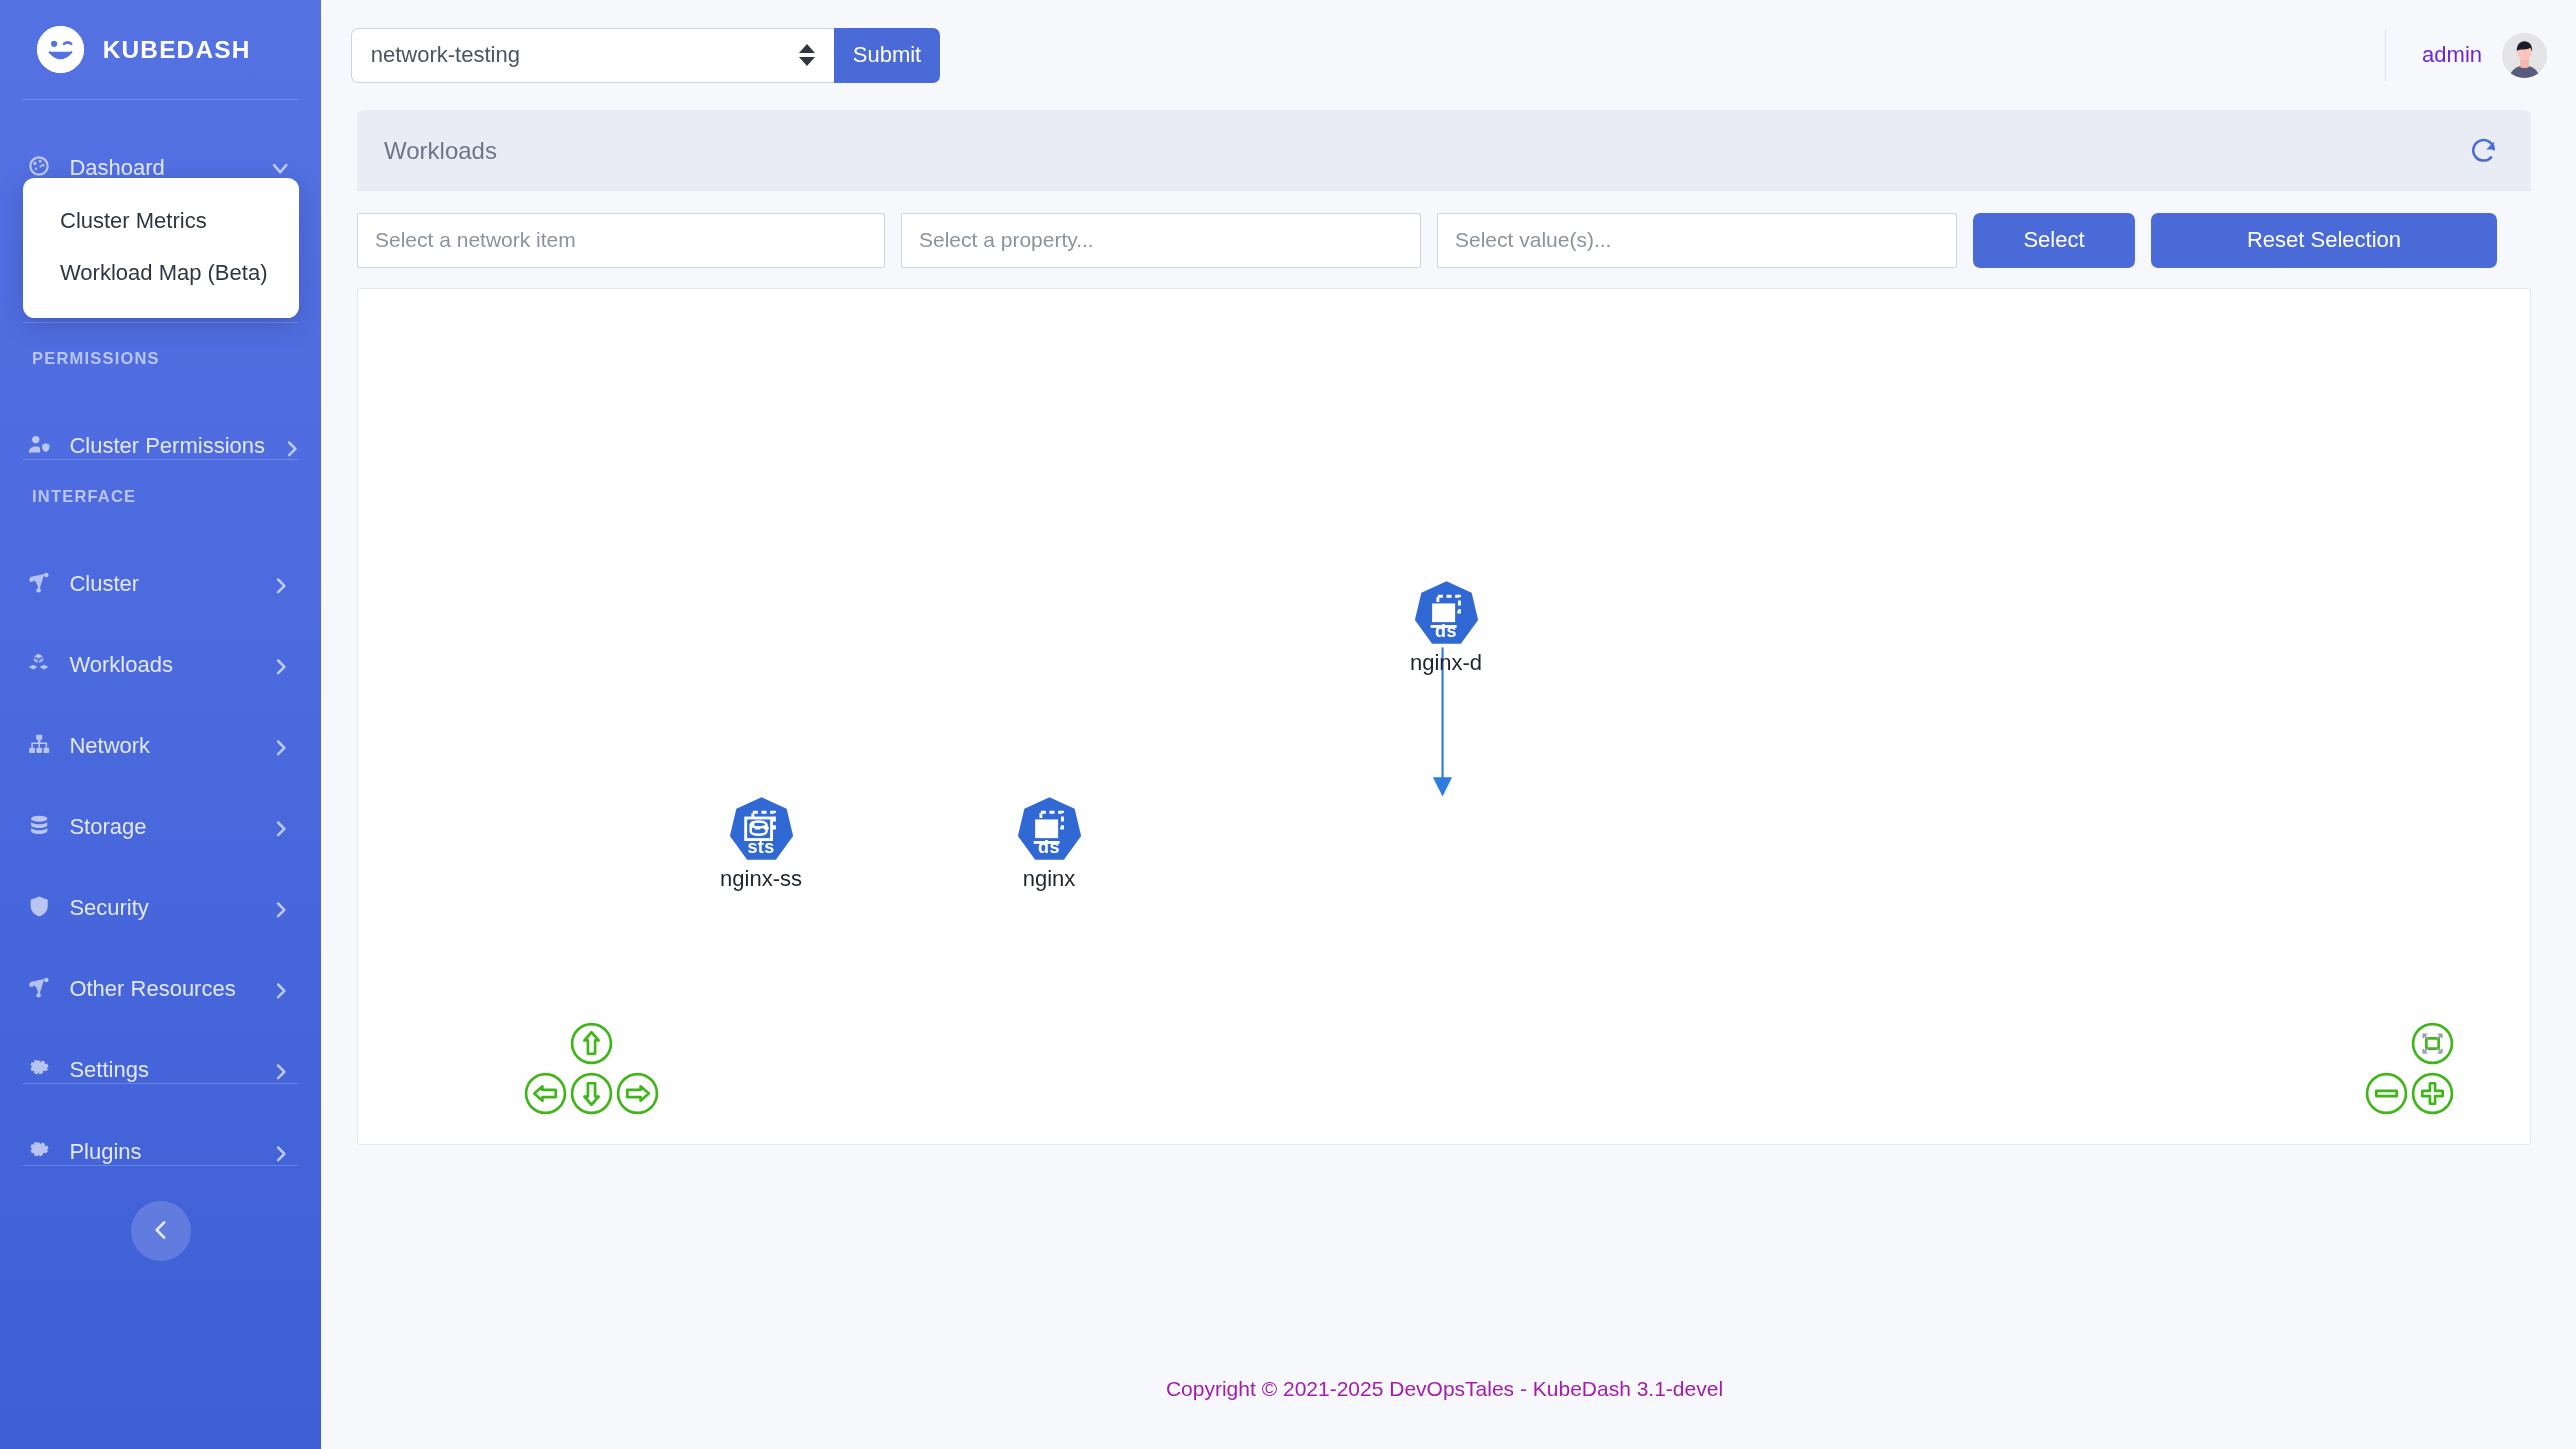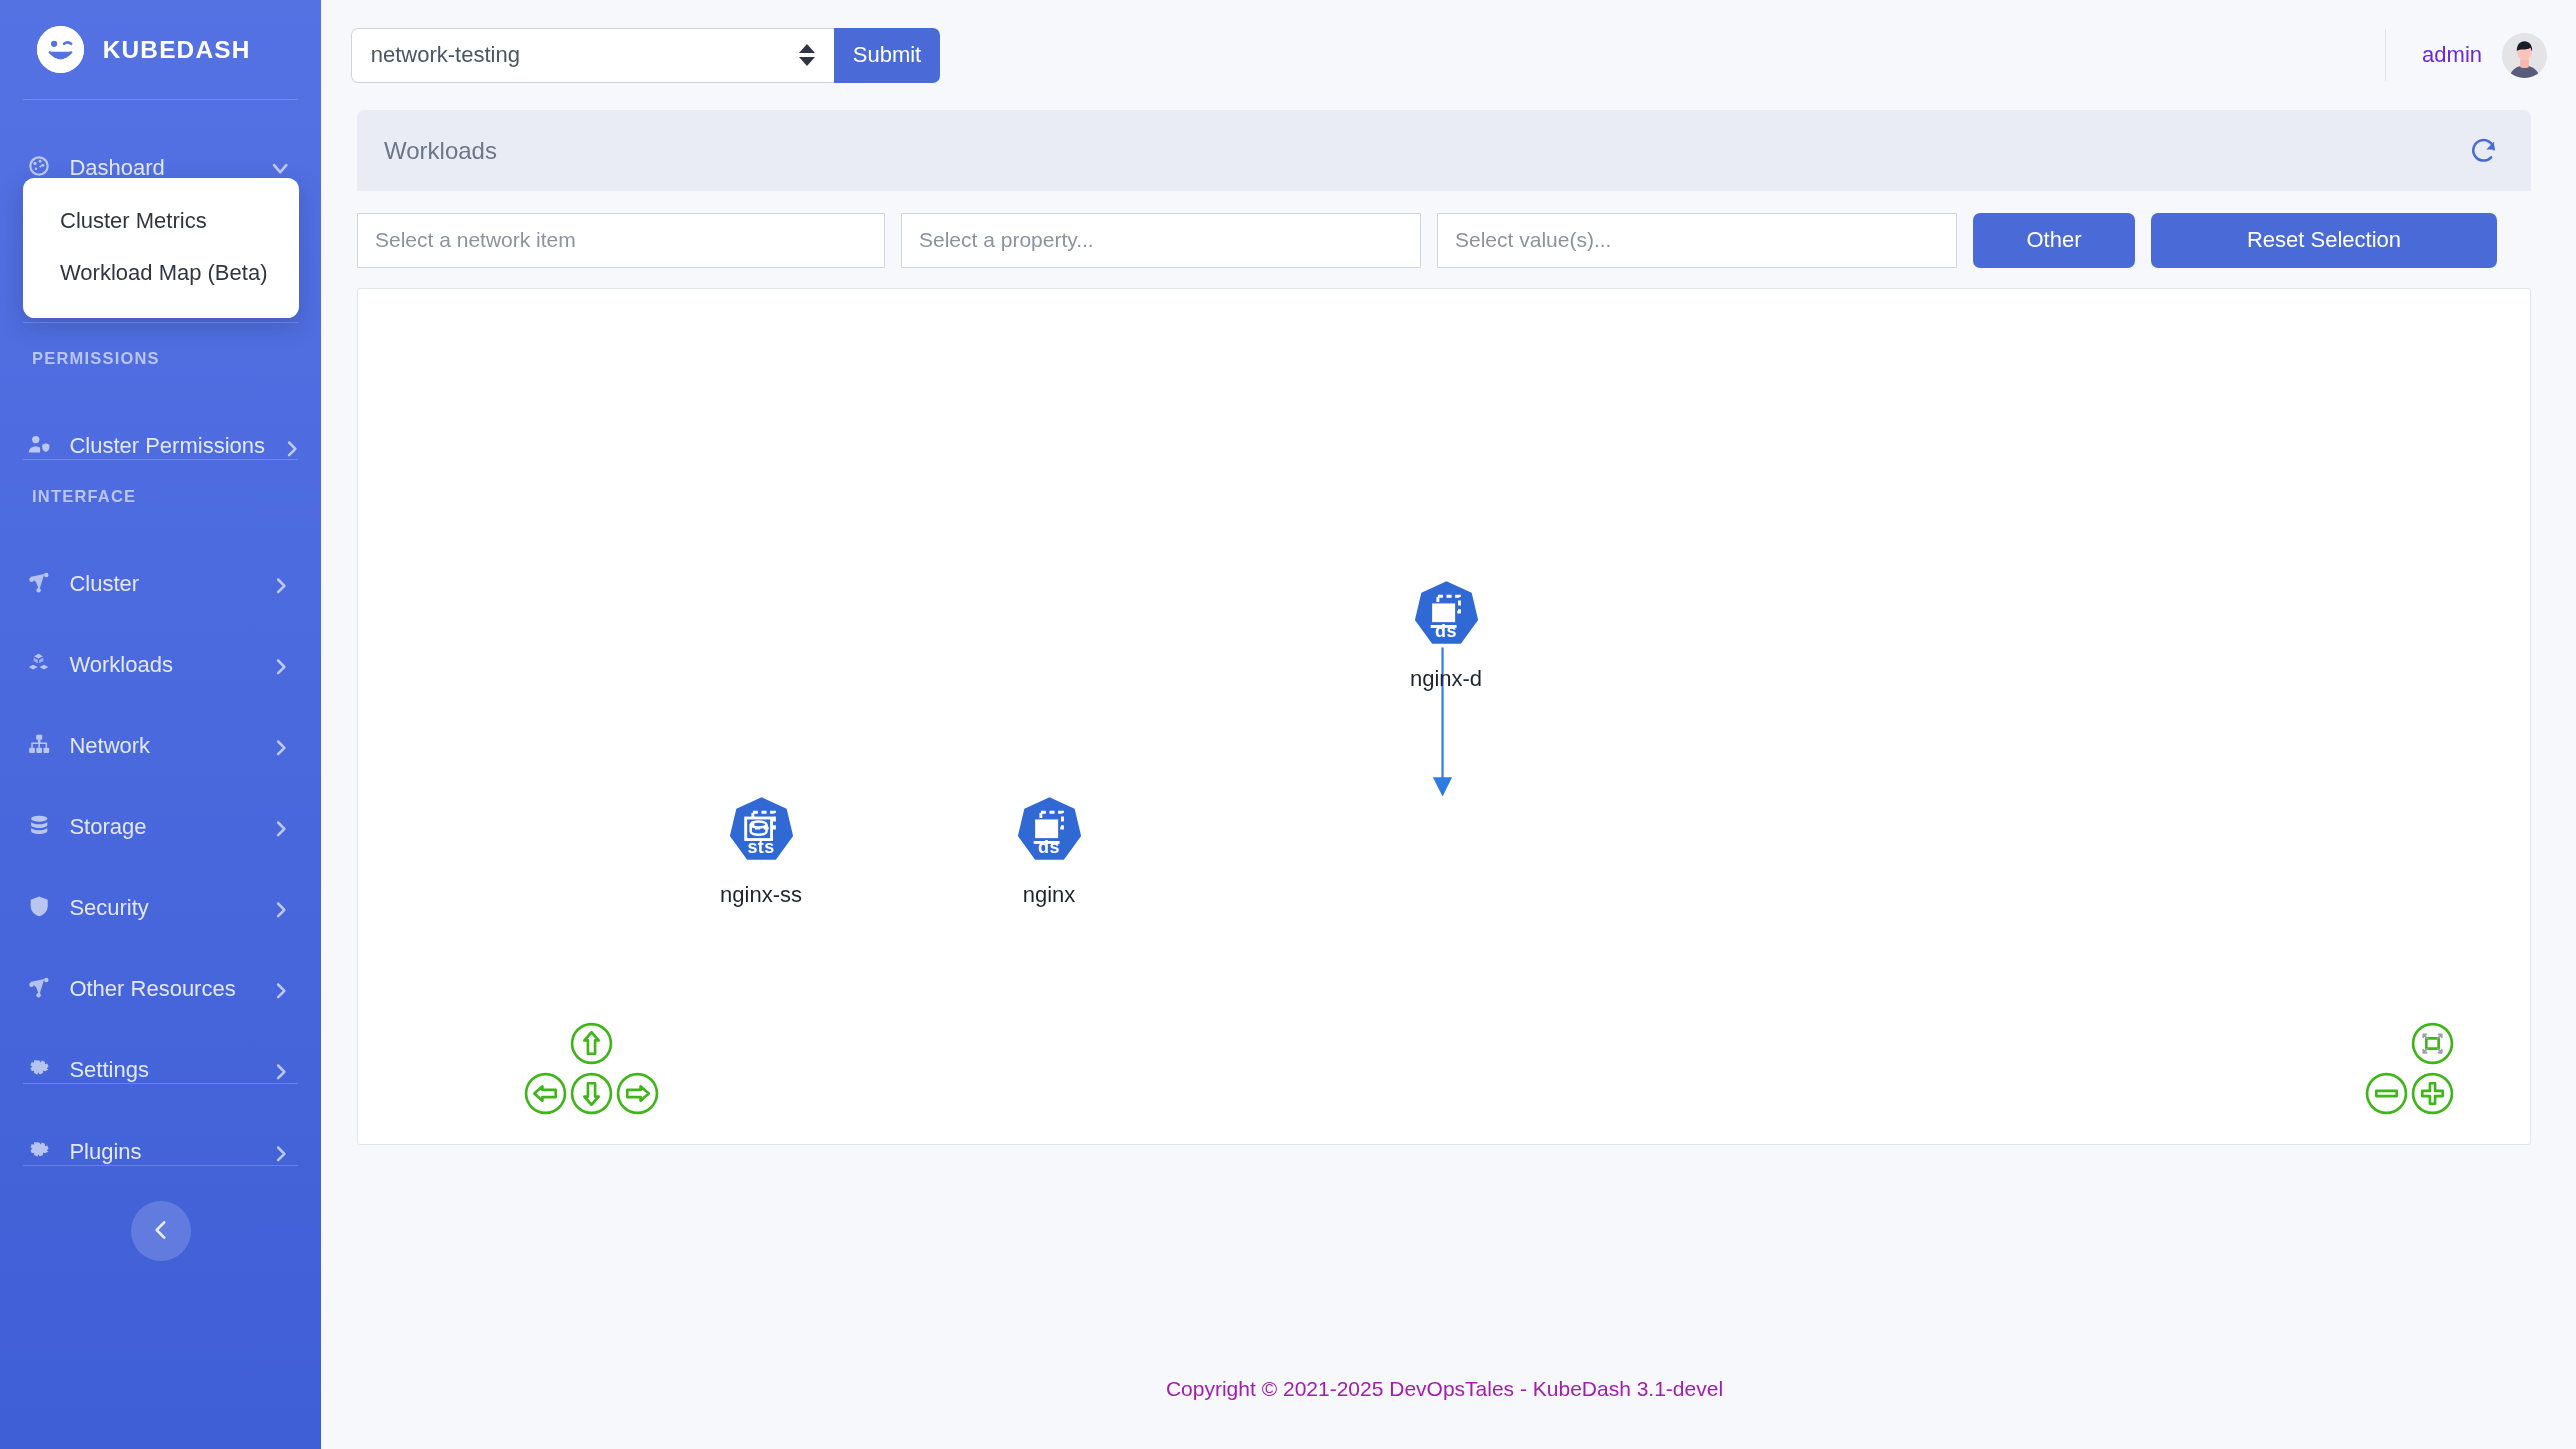--- a/index.html
+++ b/index.html
@@ -127,21 +127,21 @@
     height: 857px; background: #fff; border: 1.4px solid #e2e6ee;
     border-radius: 2.9px; position: relative; overflow: hidden;
   }
   .node { position: absolute; width: 216px; text-align: center; }
   .node-glyph { position: relative; width: 69px; height: 69px; margin: 0 auto; }
   .node-kind {
     position: absolute; left: 0; right: 0; bottom: 5.8px; text-align: center;
     color: #fff; font-size: 18px; font-weight: 700; letter-spacing: 0.4px;
   }
   .node-label {
-    margin-top: 18px; font-size: 22px; color: #1f2430; white-space: nowrap;
+    margin-top: 2px; font-size: 22px; color: #1f2430; white-space: nowrap;
   }
   .edge-layer { position: absolute; inset: 0; pointer-events: none; }
 
   .ctrl-pad { position: absolute; }
   .ctrl-btn {
     width: 45px; height: 45px; position: absolute; cursor: pointer;
   }
 
   
   .footer {
@@ -405,21 +405,21 @@
             <path d="M20.5 11a8.5 8.5 0 1 0-2.2 6.6"></path>
             <polyline points="20.8 4.6 20.8 11.1 14.3 11.1" fill="#4a6ad8" stroke="none"></polyline>
           </svg>
         </span>
       </div>
 
       <div class="filter-bar">
         <div class="fsel w1">Select a network item</div>
         <div class="fsel w2">Select a property...</div>
         <div class="fsel w3">Select value(s)...</div>
-        <button class="btn-primary btn-filter">Other</button>
+        <button class="btn-primary btn-filter">Select</button>
         <button class="btn-primary btn-reset">Reset Selection</button>
       </div>
 
       <div class="canvas">
 
         <svg class="edge-layer" viewBox="0 0 3030 1192" preserveAspectRatio="none">
           <defs>
             <marker id="arrowHead" markerWidth="9" markerHeight="9" refX="3" refY="4.5" orient="auto">
               <path d="M0 0 L9 4.5 L0 9 z" fill="#2f7ce0"></path>
             </marker>

